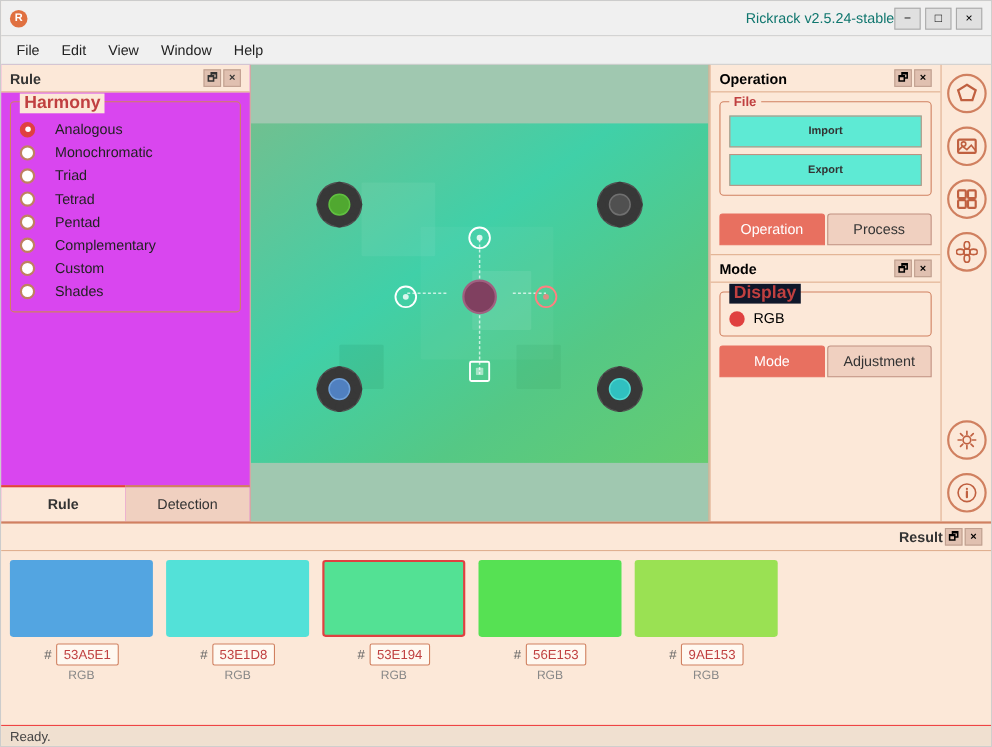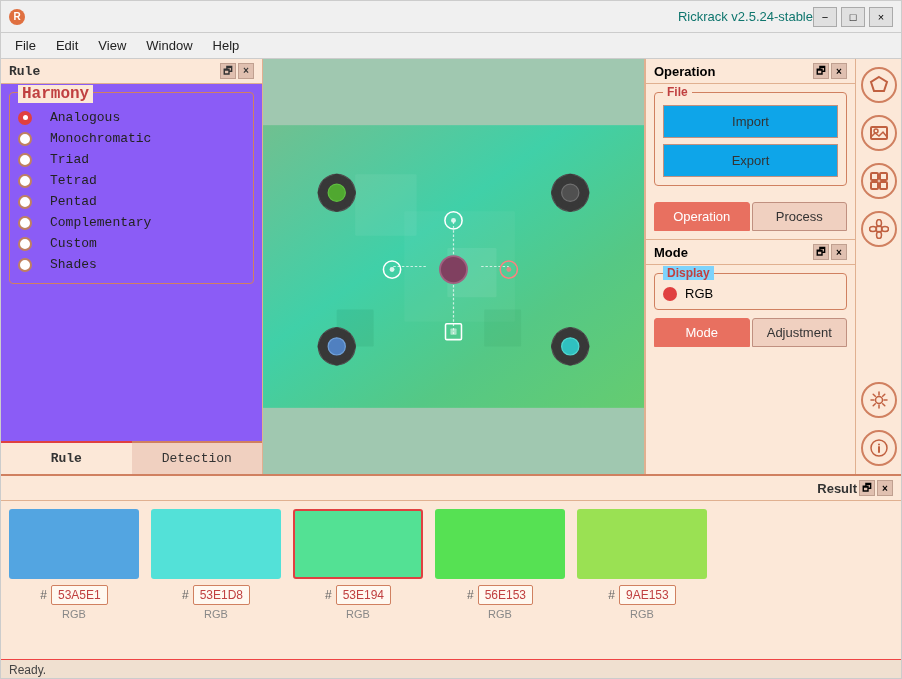--- a/index.html
+++ b/index.html
@@ -68,27 +68,26 @@
       flex-direction: column;
       height: calc(679px - 58px);
     }
     .top-section {
       display: flex;
       flex: 1;
       min-height: 0;
     }
     
     .rule-panel {
-      width: 262px;
-      background: #8b5cf6;
+      width: 227px;
+      background: #d946ef;
       border-right: 1px solid #e0b090;
       display: flex;
       flex-direction: column;
       flex-shrink: 0;
-      font-family: Liberation Mono, monospace;
     }
     .panel-header {
       display: flex;
       align-items: center;
       padding: 4px 8px;
       font-weight: bold;
       font-size: 13px;
       color: #333;
       border-bottom: 1px solid #e0b090;
       background: #fce8d8;
@@ -204,25 +203,26 @@
       margin-top: -16px;
       background: #fce8d8;
       width: fit-content;
       padding: 0 4px;
       font-weight: bold;
     }
     .file-btn {
       width: 100%;
       padding: 8px;
       margin-top: 6px;
-      background: #0ea5e9;
+      background: #5eead4;
       border: 1px solid #c09080;
       cursor: pointer;
-      font-size: 13px;
+      font-size: 10px;
       color: #333;
+      font-weight: bold;
     }
     .op-tabs {
       display: flex;
       margin: 8px 8px 0;
       gap: 2px;
     }
     .op-tab {
       flex: 1;
       padding: 6px 4px;
       text-align: center;
@@ -250,24 +250,24 @@
       border-top: 1px solid #e0b090;
       border-bottom: 1px solid #e0b090;
     }
     .display-group {
       border: 1px solid #d08060;
       border-radius: 4px;
       margin: 8px;
       padding: 8px;
     }
     .display-legend {
-      font-size: 12px;
+      font-size: 16px;
       color: #c04040;
       margin-top: -16px;
-      background: #7dd3fc;
+      background: #0f172a;
       width: fit-content;
       padding: 0 4px;
       font-weight: bold;
     }
     .rgb-item {
       display: flex;
       align-items: center;
       gap: 8px;
       margin-top: 6px;
     }

